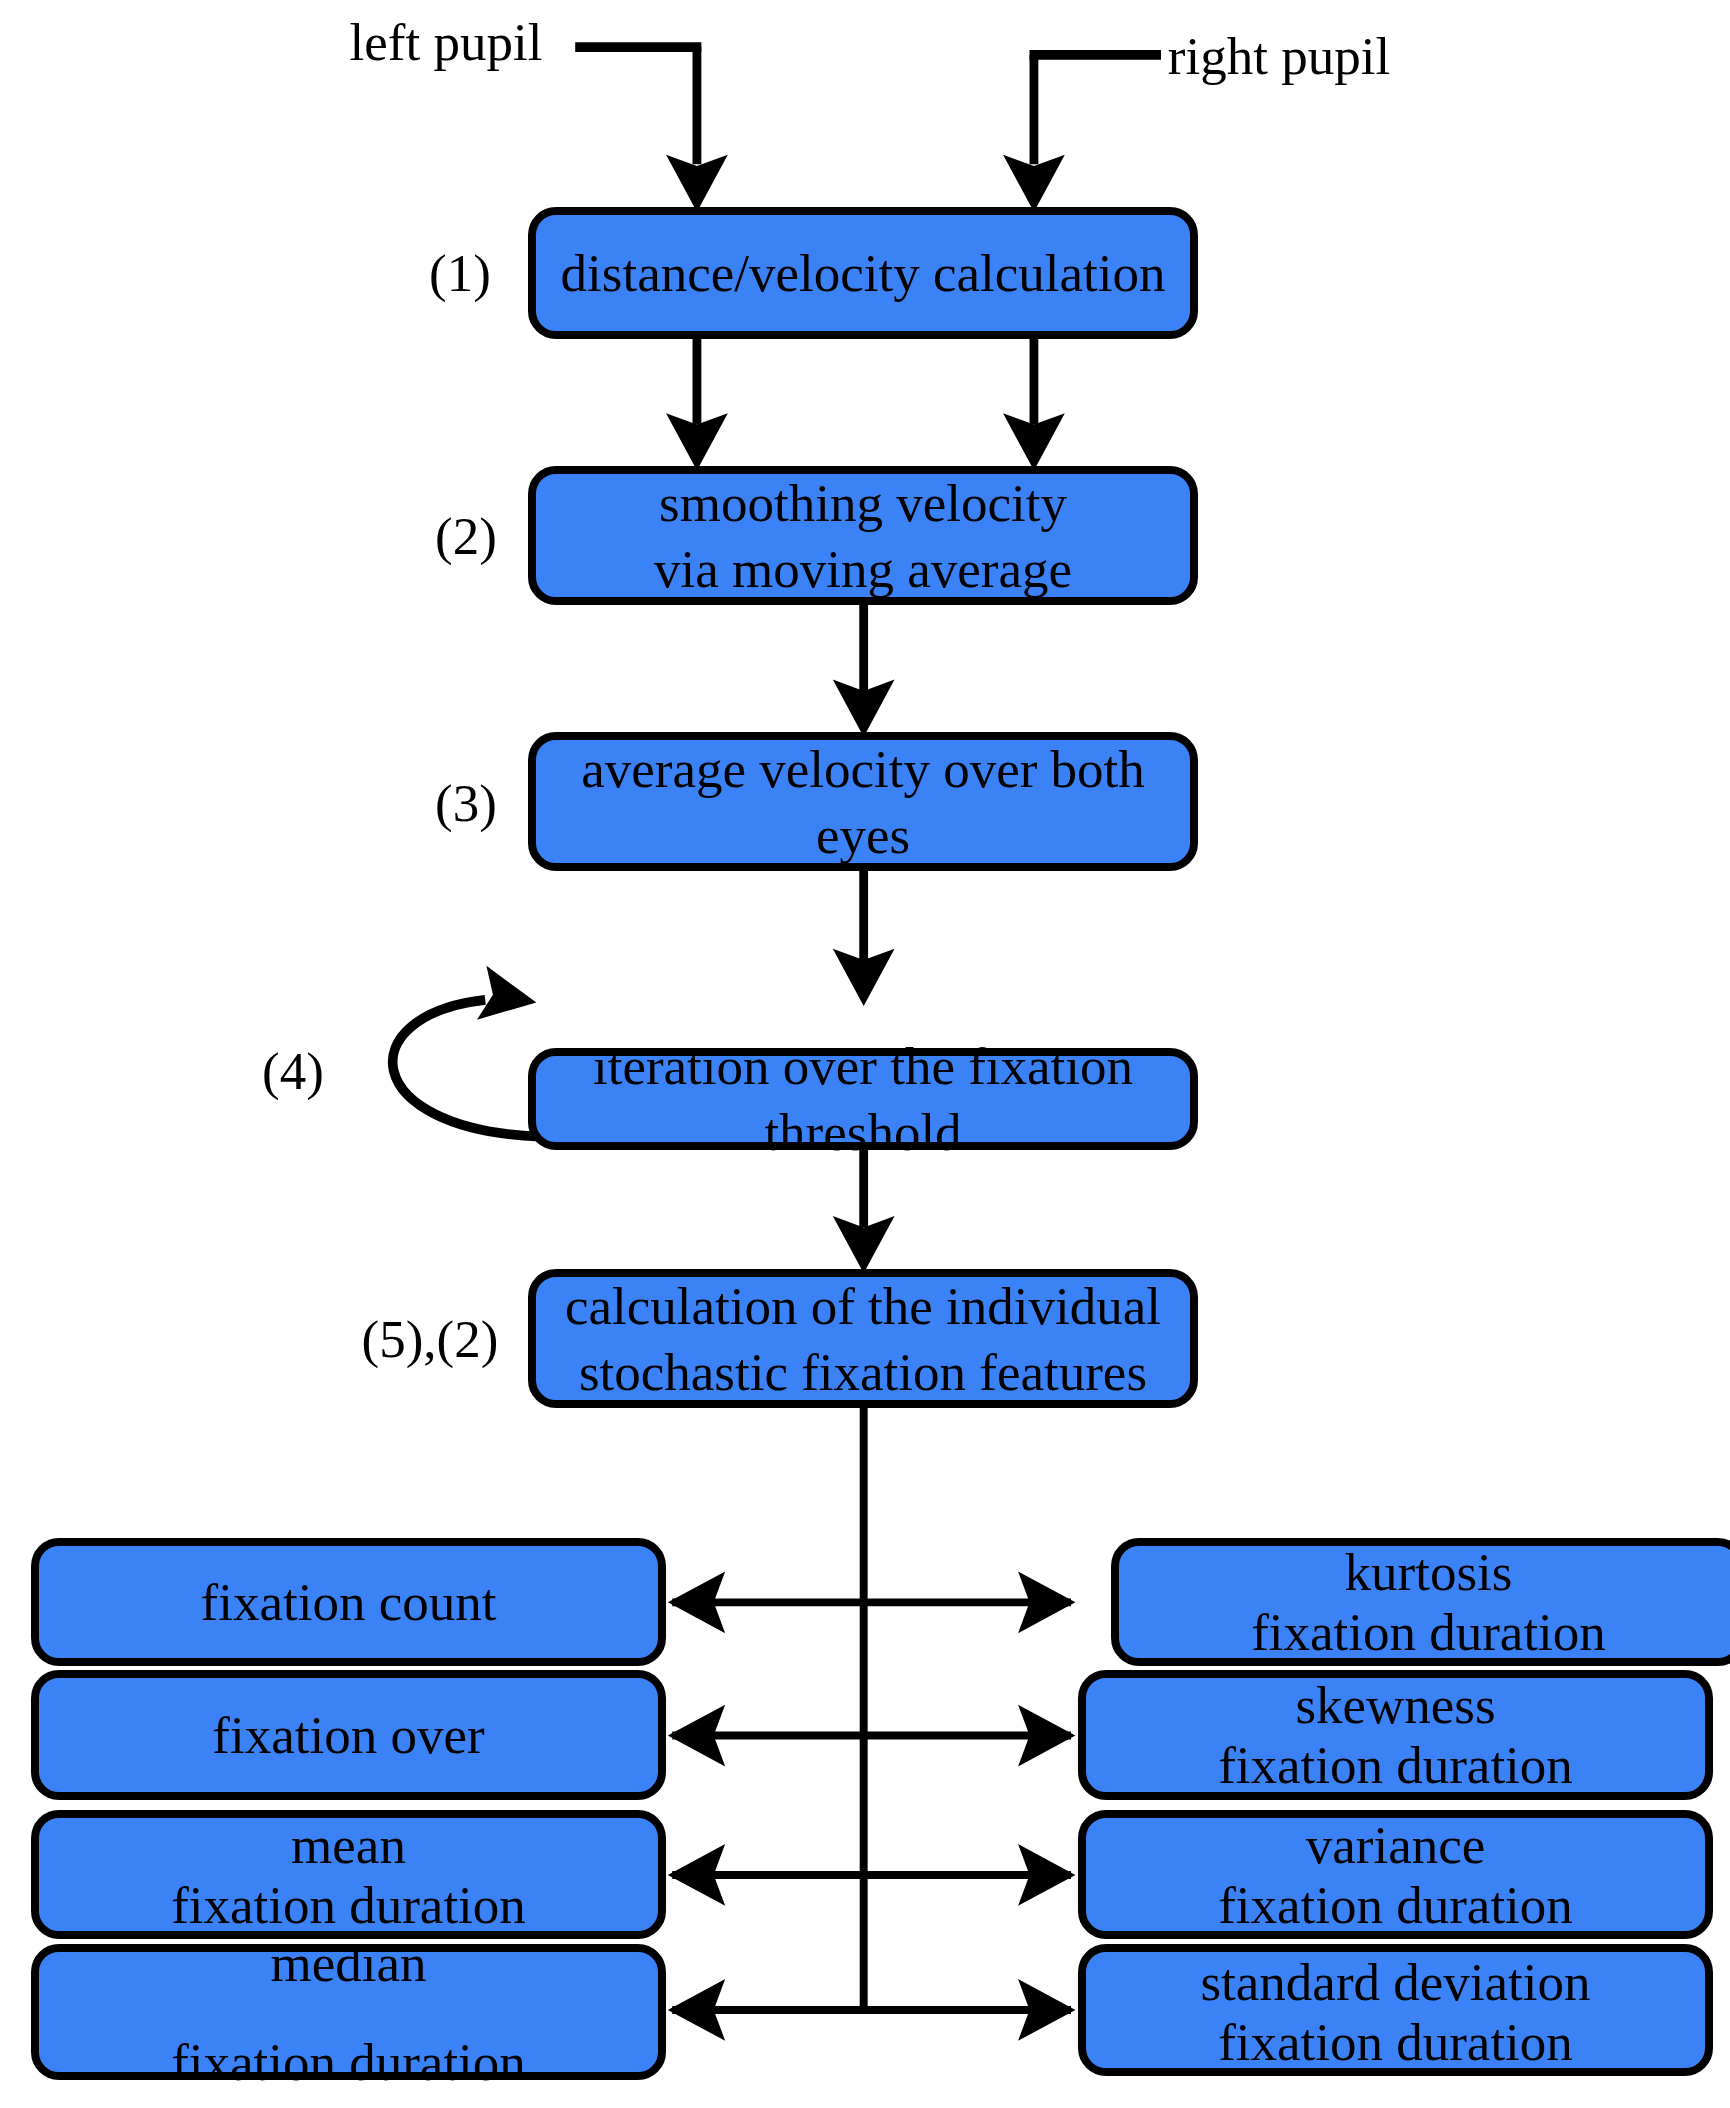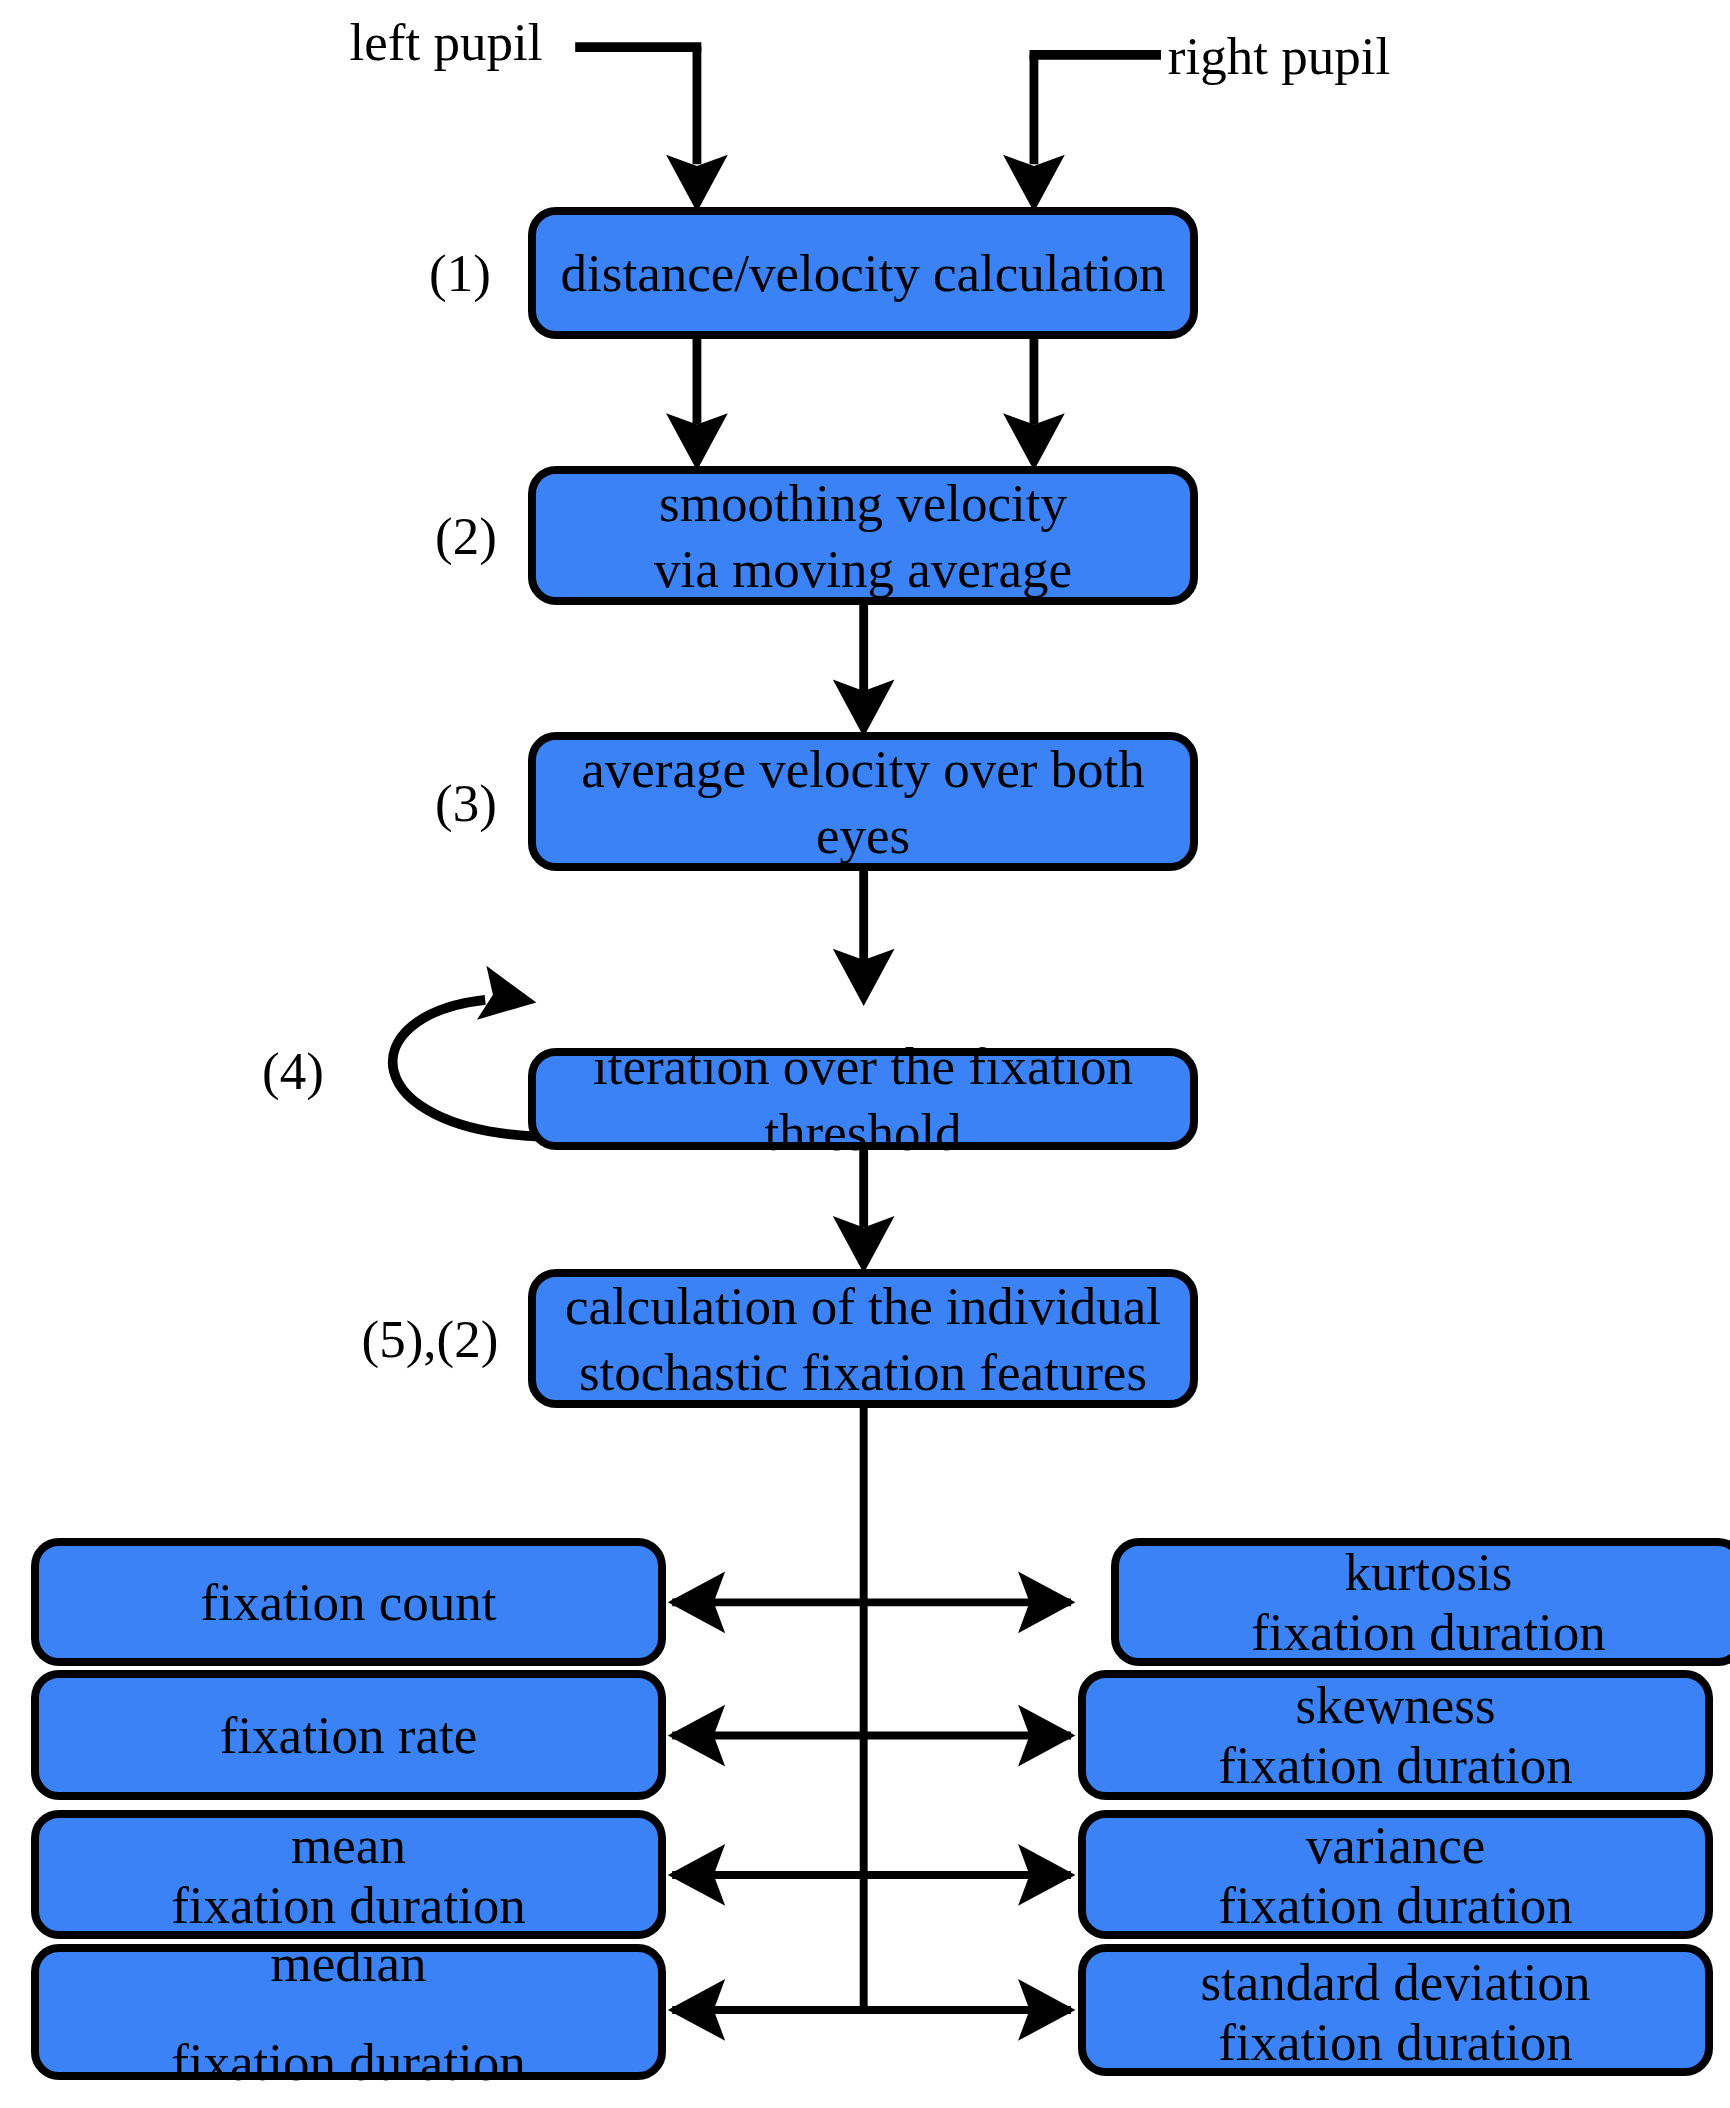--- a/index.html
+++ b/index.html
@@ -164,21 +164,21 @@
   </div>
   <div class="box step-box" style="top:1269px; height:139px;">
     <div>calculation of the individual</div>
     <div>stochastic fixation features</div>
   </div>
 
   <div class="box out-box out-left" style="top:1538px; height:128px;">
     <div>fixation count</div>
   </div>
   <div class="box out-box out-left" style="top:1670px; height:130px;">
-    <div>fixation rate</div>
+    <div>fixation over</div>
   </div>
   <div class="box out-box out-left" style="top:1810px; height:129px;">
     <div>mean</div>
     <div>fixation duration</div>
   </div>
   <div class="box out-box out-left" style="top:1944px; height:136px;gap:39px;">
     <div>median</div>
     <div>fixation duration</div>
   </div>
 

